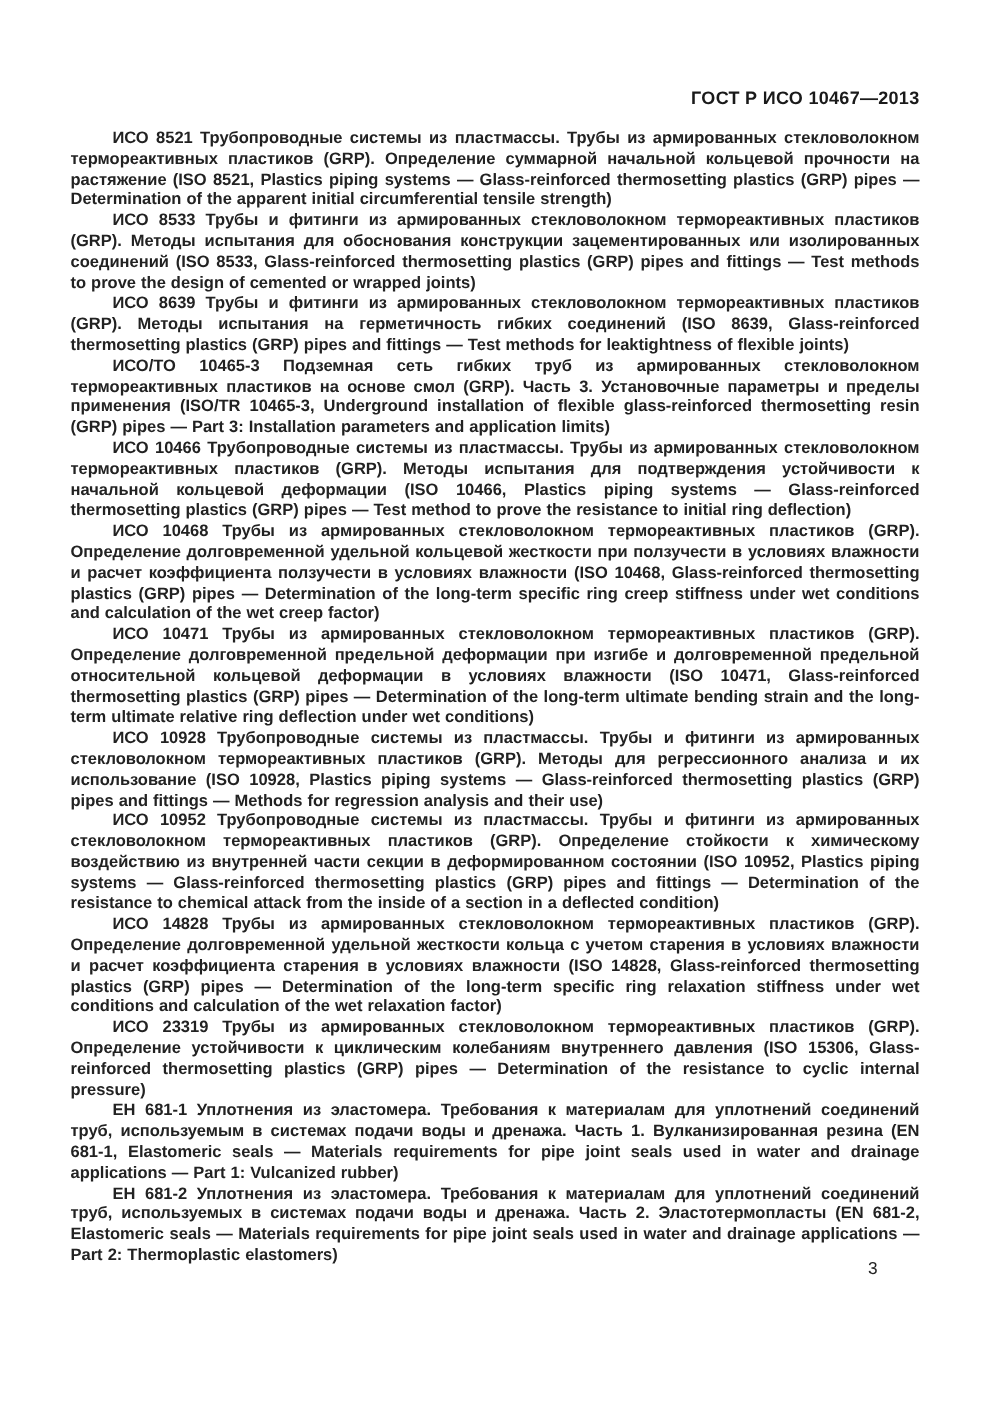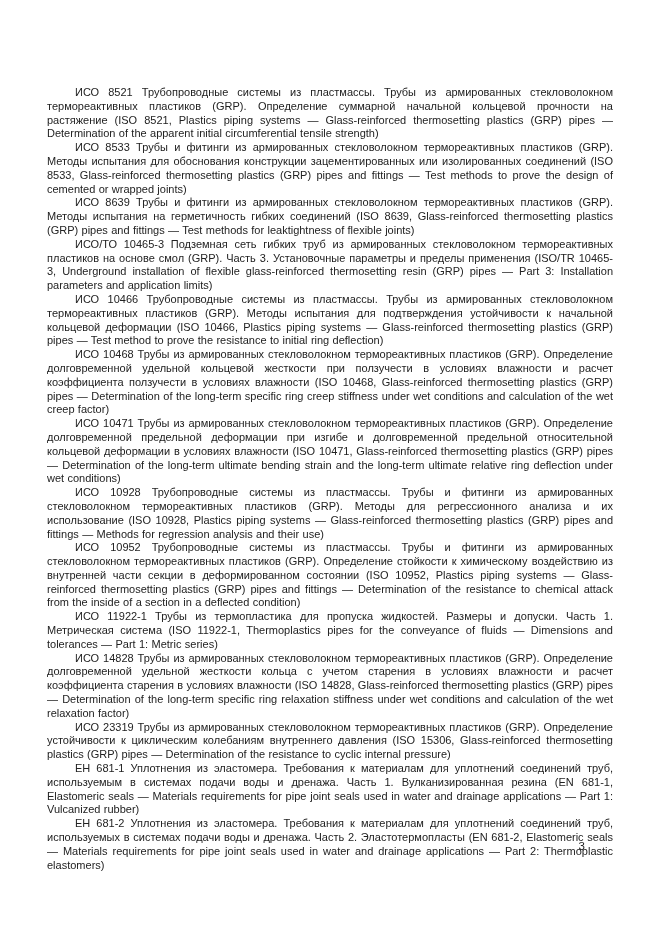--- a/index.html
+++ b/index.html
@@ -35,48 +35,49 @@
     font-size: 11px;
     line-height: 13.8px;
     text-align: justify;
     color: #222222;
   }
   .doc-body p {
     margin: 0;
     padding: 0;
     text-indent: 28px;
     word-spacing: 0.3px;
+    font-weight: bold;
   }
   .doc-footer {
     position: absolute;
     top: 840px;
     left: 47px;
     right: 76px;
     text-align: right;
     font-size: 11.5px;
     color: #222222;
   }
 </style>
 </head>
 <body>
 
 <div class="page">
 
+  <div class="doc-header">ГОСТ Р ИСО 10467—2013</div>
 
   <div class="doc-body">
     <p>ИСО 8521 Трубопроводные системы из пластмассы. Трубы из армированных стекловолокном термореактивных пластиков (GRP). Определение суммарной начальной кольцевой прочности на растяжение (ISO 8521, Plastics piping systems — Glass-reinforced thermosetting plastics (GRP) pipes — Determination of the apparent initial circumferential tensile strength)</p>
     <p>ИСО 8533 Трубы и фитинги из армированных стекловолокном термореактивных пластиков (GRP). Методы испытания для обоснования конструкции зацементированных или изолированных соединений (ISO 8533, Glass-reinforced thermosetting plastics (GRP) pipes and fittings — Test methods to prove the design of cemented or wrapped joints)</p>
     <p>ИСО 8639 Трубы и фитинги из армированных стекловолокном термореактивных пластиков (GRP). Методы испытания на герметичность гибких соединений (ISO 8639, Glass-reinforced thermosetting plastics (GRP) pipes and fittings — Test methods for leaktightness of flexible joints)</p>
     <p>ИСО/ТО 10465-3 Подземная сеть гибких труб из армированных стекловолокном термореактивных пластиков на основе смол (GRP). Часть 3. Установочные параметры и пределы применения (ISO/TR 10465-3, Underground installation of flexible glass-reinforced thermosetting resin (GRP) pipes — Part 3: Installation parameters and application limits)</p>
     <p>ИСО 10466 Трубопроводные системы из пластмассы. Трубы из армированных стекловолокном термореактивных пластиков (GRP). Методы испытания для подтверждения устойчивости к начальной кольцевой деформации (ISO 10466, Plastics piping systems — Glass-reinforced thermosetting plastics (GRP) pipes — Test method to prove the resistance to initial ring deflection)</p>
     <p>ИСО 10468 Трубы из армированных стекловолокном термореактивных пластиков (GRP). Определение долговременной удельной кольцевой жесткости при ползучести в условиях влажности и расчет коэффициента ползучести в условиях влажности (ISO 10468, Glass-reinforced thermosetting plastics (GRP) pipes — Determination of the long-term specific ring creep stiffness under wet conditions and calculation of the wet creep factor)</p>
     <p>ИСО 10471 Трубы из армированных стекловолокном термореактивных пластиков (GRP). Определение долговременной предельной деформации при изгибе и долговременной предельной относительной кольцевой деформации в условиях влажности (ISO 10471, Glass-reinforced thermosetting plastics (GRP) pipes — Determination of the long-term ultimate bending strain and the long-term ultimate relative ring deflection under wet conditions)</p>
     <p>ИСО 10928 Трубопроводные системы из пластмассы. Трубы и фитинги из армированных стекловолокном термореактивных пластиков (GRP). Методы для регрессионного анализа и их использование (ISO 10928, Plastics piping systems — Glass-reinforced thermosetting plastics (GRP) pipes and fittings — Methods for regression analysis and their use)</p>
     <p>ИСО 10952 Трубопроводные системы из пластмассы. Трубы и фитинги из армированных стекловолокном термореактивных пластиков (GRP). Определение стойкости к химическому воздействию из внутренней части секции в деформированном состоянии (ISO 10952, Plastics piping systems — Glass-reinforced thermosetting plastics (GRP) pipes and fittings — Determination of the resistance to chemical attack from the inside of a section in a deflected condition)</p>
-    <p>ИСО 11922-1 Трубы из термопластика для пропуска жидкостей. Размеры и допуски. Часть 1. Метрическая система (ISO 11922-1, Thermoplastics pipes for the conveyance of fluids — Dimensions and tolerances — Part 1: Metric series)</p>
     <p>ИСО 14828 Трубы из армированных стекловолокном термореактивных пластиков (GRP). Определение долговременной удельной жесткости кольца с учетом старения в условиях влажности и расчет коэффициента старения в условиях влажности (ISO 14828, Glass-reinforced thermosetting plastics (GRP) pipes — Determination of the long-term specific ring relaxation stiffness under wet conditions and calculation of the wet relaxation factor)</p>
     <p>ИСО 23319 Трубы из армированных стекловолокном термореактивных пластиков (GRP). Определение устойчивости к циклическим колебаниям внутреннего давления (ISO 15306, Glass-reinforced thermosetting plastics (GRP) pipes — Determination of the resistance to cyclic internal pressure)</p>
     <p>ЕН 681-1 Уплотнения из эластомера. Требования к материалам для уплотнений соединений труб, используемым в системах подачи воды и дренажа. Часть 1. Вулканизированная резина (EN 681-1, Elastomeric seals — Materials requirements for pipe joint seals used in water and drainage applications — Part 1: Vulcanized rubber)</p>
     <p>ЕН 681-2 Уплотнения из эластомера. Требования к материалам для уплотнений соединений труб, используемых в системах подачи воды и дренажа. Часть 2. Эластотермопласты (EN 681-2, Elastomeric seals — Materials requirements for pipe joint seals used in water and drainage applications — Part 2: Thermoplastic elastomers)</p>
   </div>
 
   <div class="doc-footer">3</div>
 
 </div>
 

